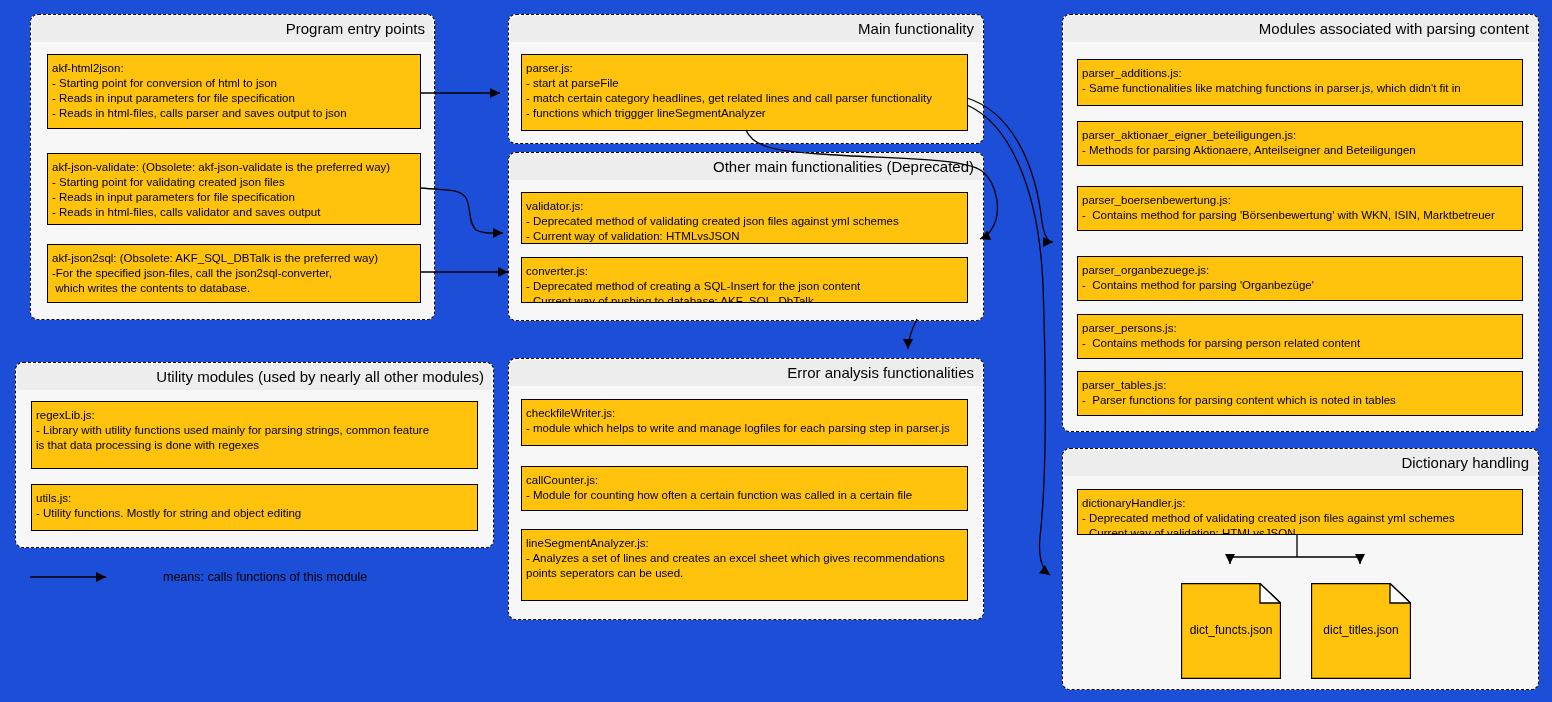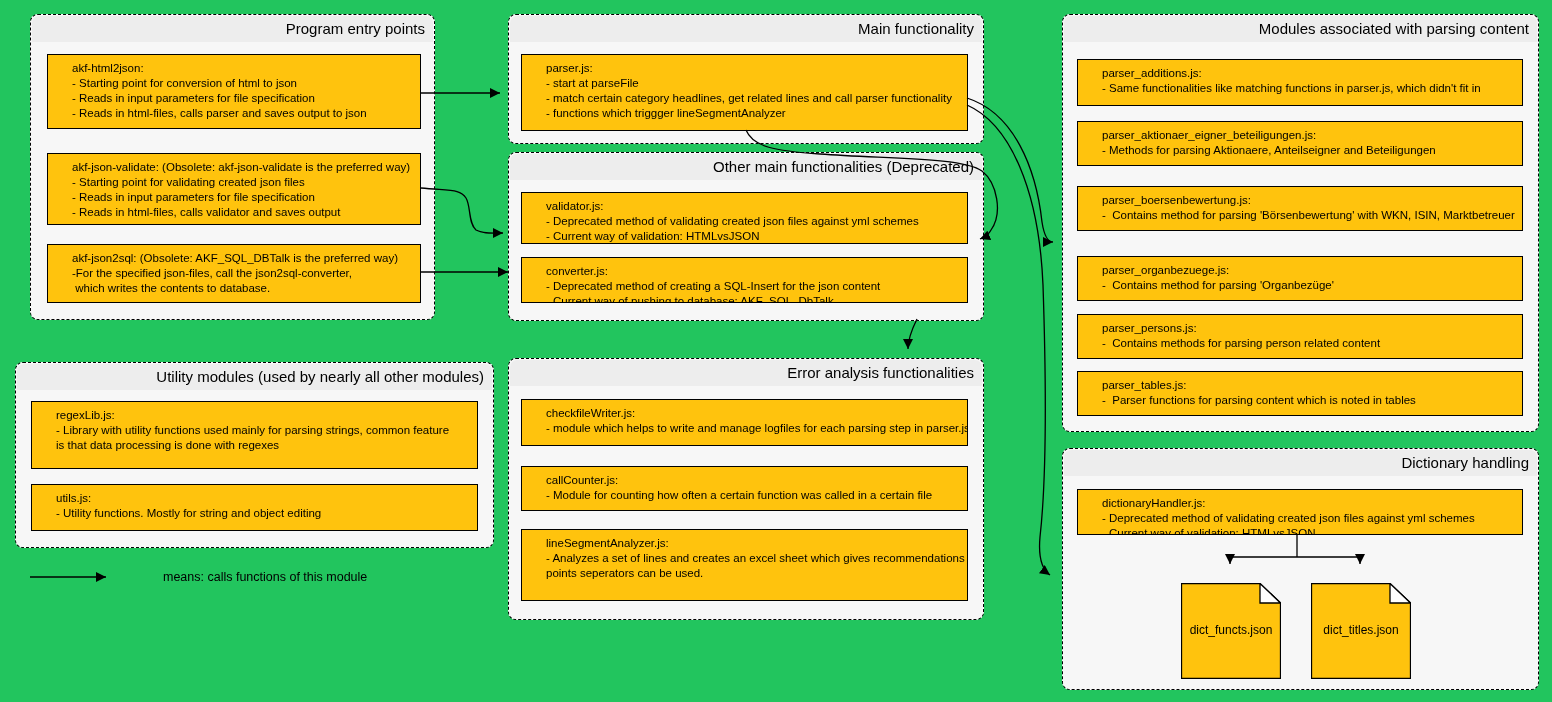--- a/index.html
+++ b/index.html
@@ -1,30 +1,30 @@
 <!DOCTYPE html>
 <html><head>
 <meta charset="utf-8">
 <style>
   html,body{margin:0;padding:0;background:#ffffff;}
   #canvas{
-    position:relative;width:1552px;height:702px;background:#22c55e;overflow:hidden;
+    position:relative;width:1552px;height:702px;background:#1d4ed8;overflow:hidden;
     font-family:"Liberation Sans", sans-serif;color:#000;
   }
   .container{
     position:absolute;background:#F7F7F7;border:1px dashed #000;border-radius:8px;
   }
   .container-title{
     position:absolute;left:1px;right:1px;top:1px;height:26px;background:#EDEDED;
     border-radius:7px 7px 0 0;font-size:15px;line-height:26px;text-align:right;
     padding-right:8px;box-sizing:border-box;white-space:pre;
   }
   .module{
     position:absolute;background:#FFC30D;border:1px solid #000;box-sizing:border-box;
-    padding:6px 0 0 24px;font-size:11.5px;line-height:15px;overflow:hidden;
+    padding:6px 0 0 4px;font-size:11.5px;line-height:15px;overflow:hidden;
   }
   .m-title,.m-line{white-space:pre;}
   .file{position:absolute;width:100px;height:96px;margin-top:9px;}
   .file svg{position:absolute;left:0;top:0;}
   .file-label{
     position:absolute;left:0;top:40px;width:100px;text-align:center;
     font-size:12px;white-space:pre;
   }
   #edges{position:absolute;left:0;top:0;pointer-events:none;z-index:6;}
   #legend-label{position:absolute;left:127px;top:570px;font-size:12.5px;white-space:pre;padding-left:36px;}

